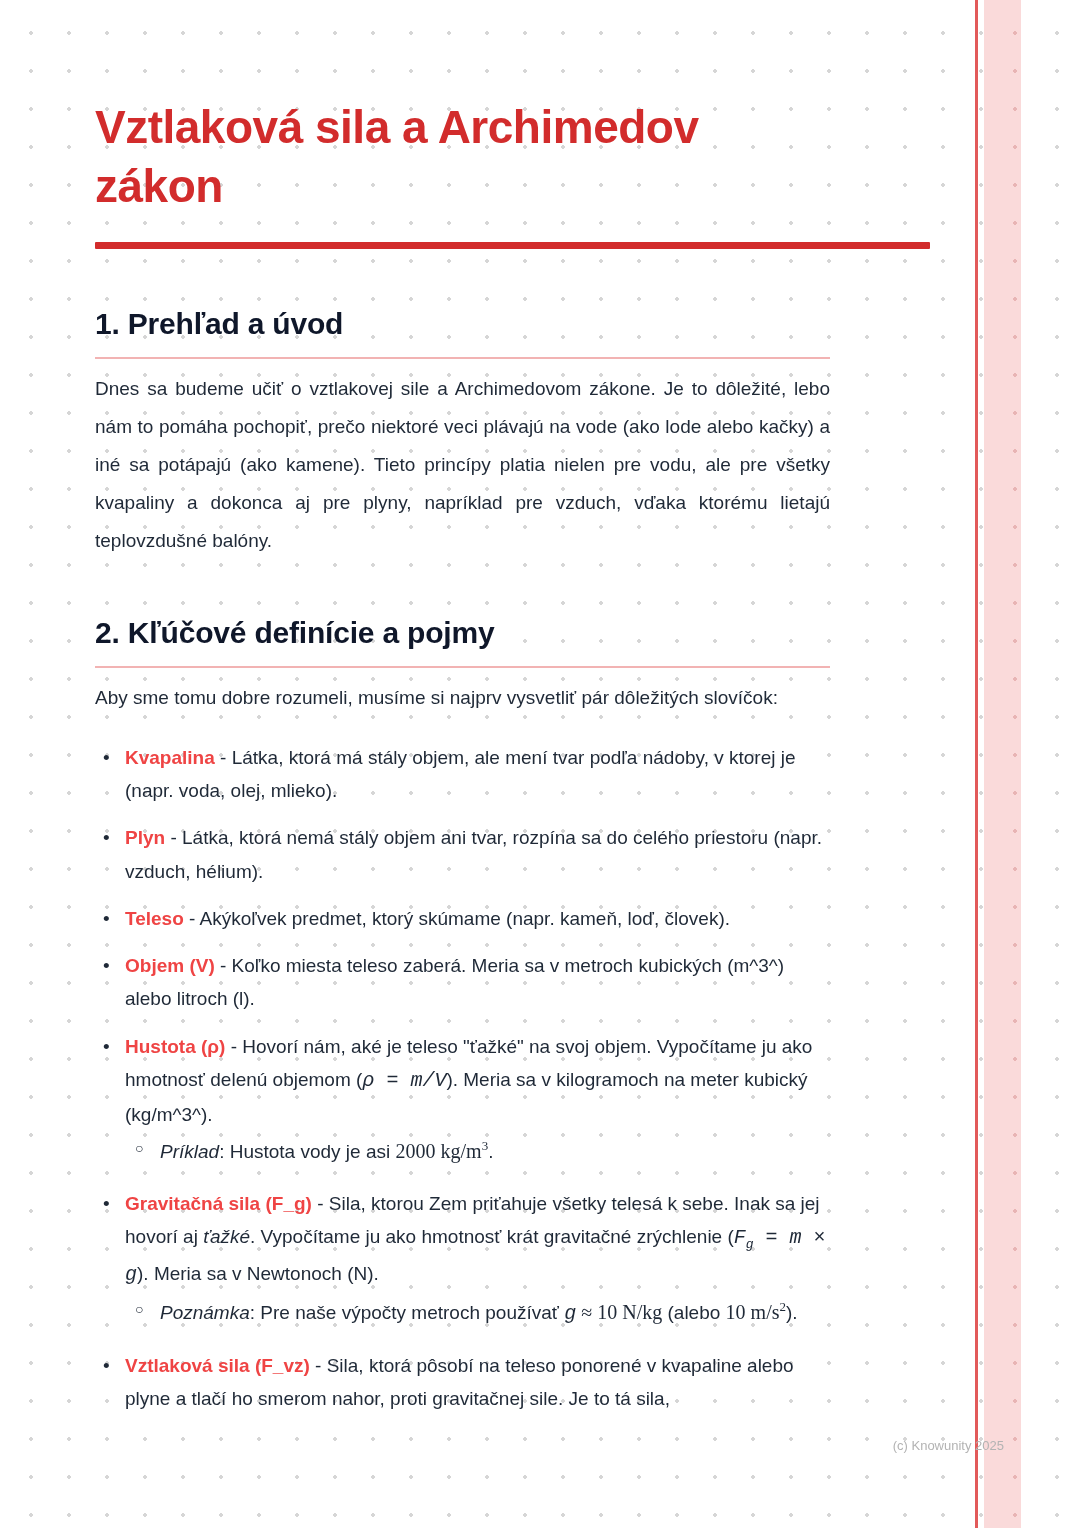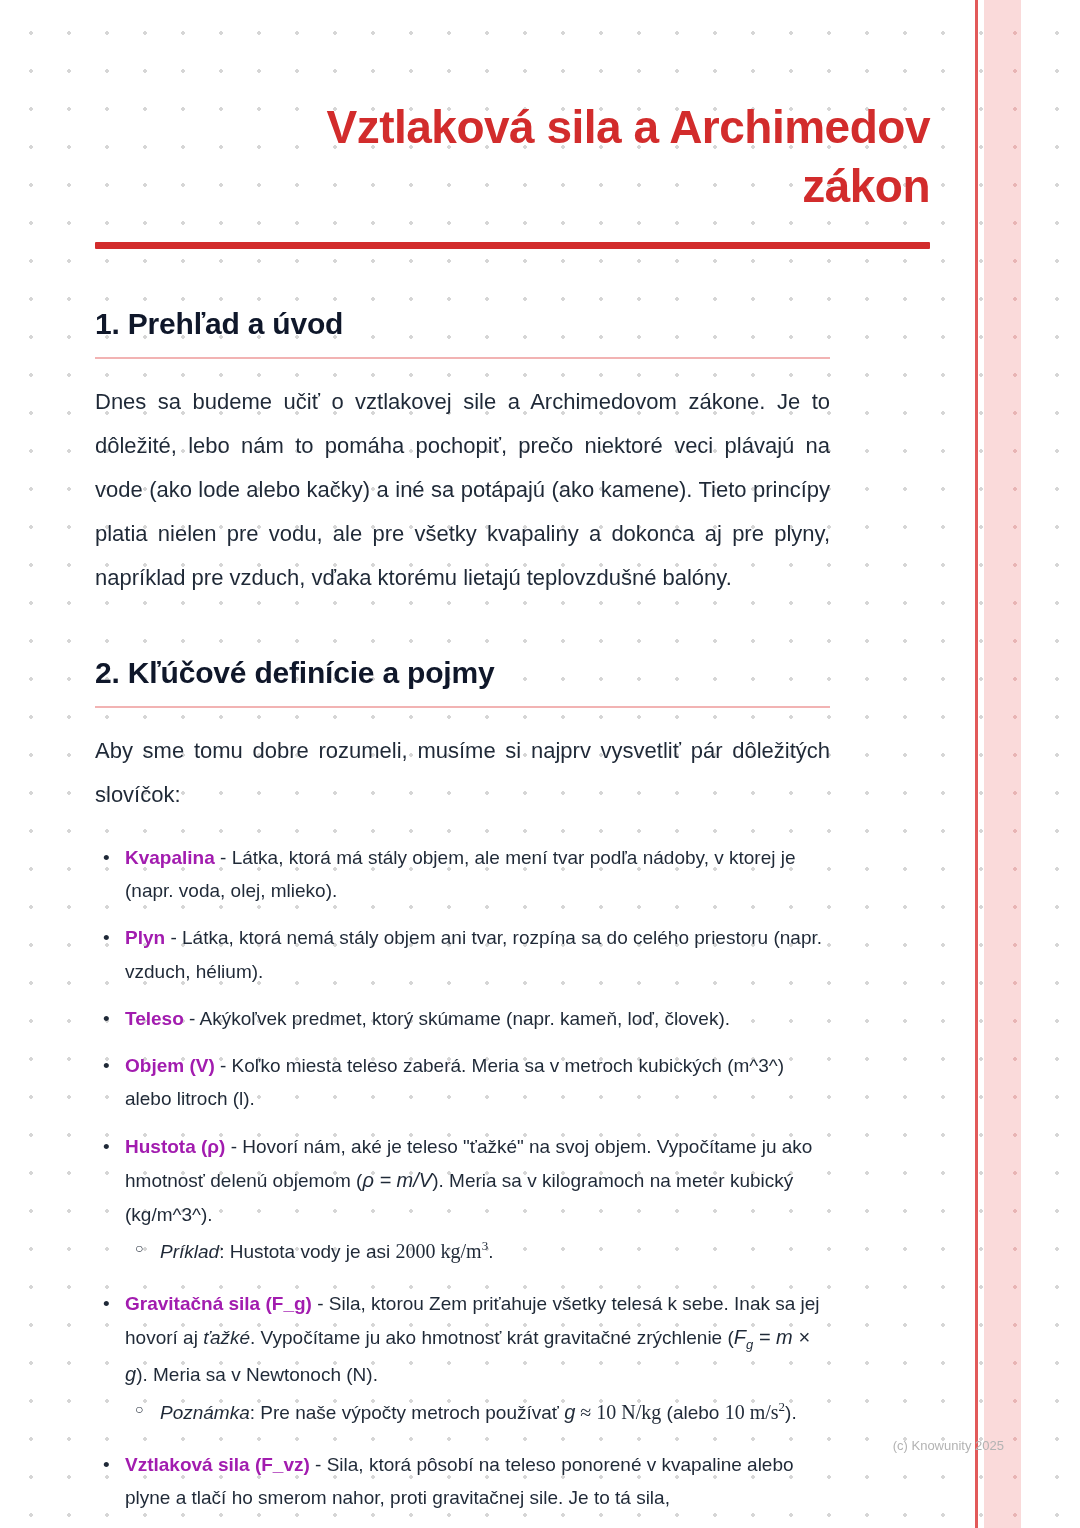--- a/index.html
+++ b/index.html
@@ -51,21 +51,21 @@
   }
 
   h1.page-title {
     margin: 0;
     font-size: 46px;
     line-height: 1.28;
     font-weight: 800;
     letter-spacing: -0.5px;
     color: #d22c2c;
   }
-  h1.page-title span { display: block; text-align: right; }
+  h1.page-title span { display: block; }
 
   .title-rule {
     margin-top: 26px;
     width: 835px;
     height: 7px;
     background: #d22c2c;
     border-radius: 1px;
   }
 
   .text-col { width: 735px; }
@@ -76,22 +76,22 @@
     padding-bottom: 16px;
     font-size: 30px;
     font-weight: 800;
     letter-spacing: -0.2px;
     color: #0f172a;
     border-bottom: 2px solid #f2b3b3;
   }
   h2.section-heading:first-of-type { margin-top: 58px; }
 
   p.body-par {
-    margin: 21px 0 0 0;
-    font-size: 22px;
+    margin: 11px 0 0 0;
+    font-size: 19px;
     line-height: 2.0;
     text-align: justify;
     color: #1f2937;
   }
 
   ul.def-list {
     margin: 24px 0 0 0;
     padding: 0;
     list-style: none;
     font-size: 19px;
@@ -102,38 +102,38 @@
     margin-bottom: 14px;
   }
   .bullet {
     flex: 0 0 30px;
     padding-left: 8px;
     box-sizing: border-box;
     font-size: 19px;
     color: #1f2937;
   }
   .li-body { flex: 1; }
-  .li-body b { color: #a21caf; }
+  .li-body b { color: #ef4444; }
 
   .sub-item {
     display: flex;
     margin-top: 3px;
     margin-bottom: 4px;
     padding-left: 10px;
   }
   .sub-bullet {
     flex: 0 0 25px;
     font-size: 14px;
     padding-top: 2px;
     color: #1f2937;
   }
   .sub-body { flex: 1; }
 
   .math-it {
-    font-family: Liberation Sans, sans-serif;
+    font-family: Liberation Mono, monospace;
     font-style: italic;
     font-size: 20px;
   }
   .math-rm {
     font-family: "Liberation Serif", "DejaVu Serif", serif;
     font-style: normal;
     font-size: 20px;
   }
   .math-it sub, .math-rm sub { font-size: 13px; }
   .math-rm sup, .math-it sup { font-size: 13px; }

